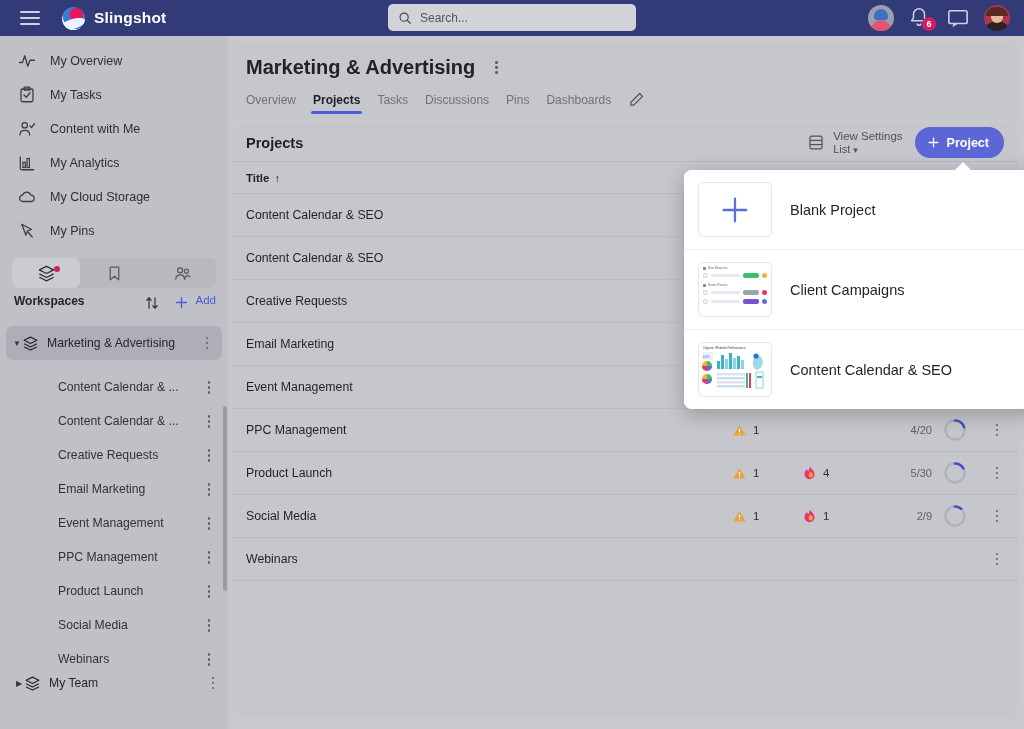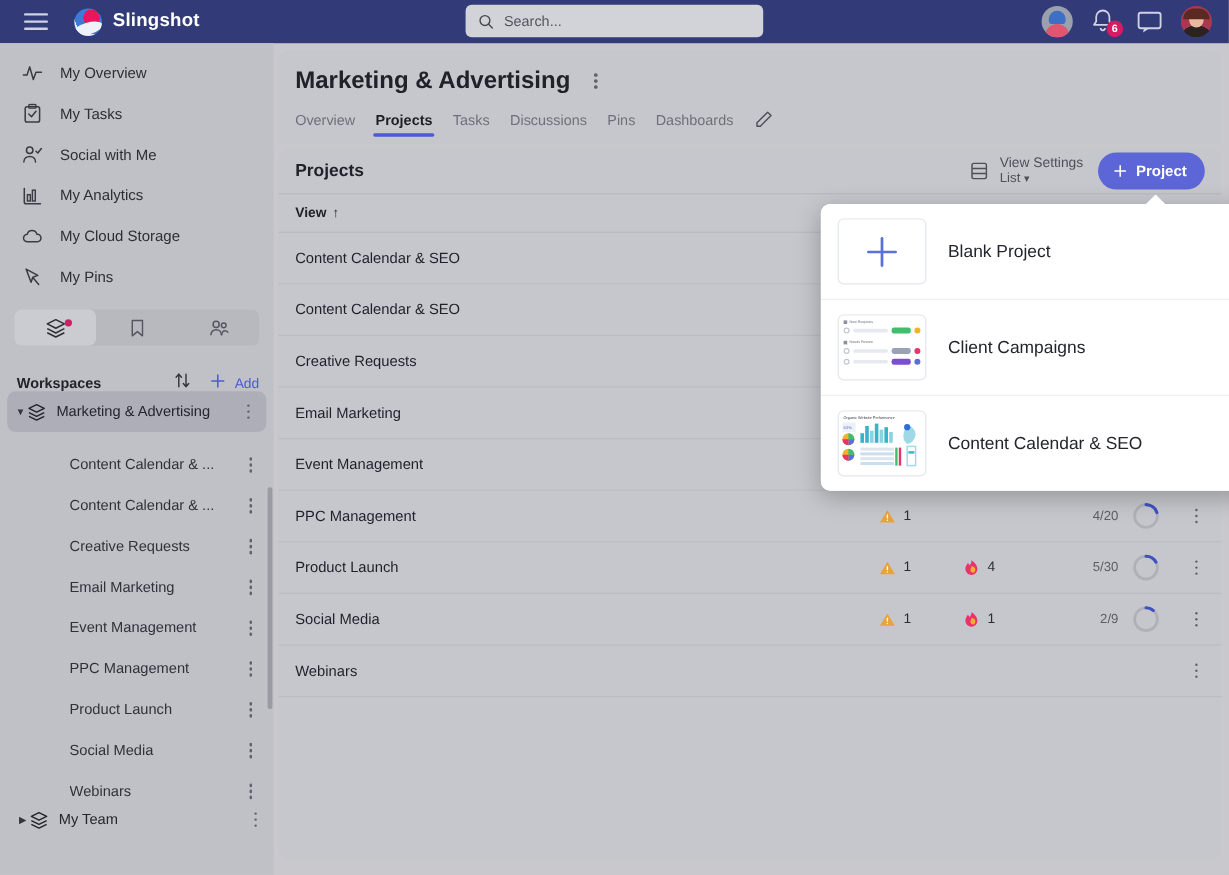--- a/index.html
+++ b/index.html
@@ -45,21 +45,21 @@
 
   
   .sidebar { position: absolute; left: 0; top: 36px; width: 228px; height: 693px; background: #c0c1c6; }
   .nav-item { height: 34px; display: flex; align-items: center; padding-left: 18px; gap: 14px; cursor: pointer; }
   .nav-item .lbl { font-size: 12.5px; color: #2d2f36; }
   .nav-icon { width: 18px; height: 18px; display: flex; align-items: center; justify-content: center; }
   .tabrow { margin: 10px 12px 0 12px; height: 30px; background: #b8b9bf; border-radius: 6px; display: flex; }
   .tabcell { flex: 1; display: flex; align-items: center; justify-content: center; cursor: pointer; border-radius: 6px; position: relative; }
   .tabcell.active { background: #cbccd1; }
   .pinkdot { position: absolute; width: 6px; height: 6px; border-radius: 50%; background: #cc1f66; left: 50%; margin-left: 8px; top: 8px; }
-  .ws-head { height: 32px; display: flex; align-items: flex-end; padding: 0 12px 0 14px; margin-top: 6px; }
+  .ws-head { height: 32px; display: flex; align-items: flex-start; padding: 0 12px 0 14px; margin-top: 6px; }
   .ws-title { font-size: 12px; font-weight: bold; color: #22242b; flex: 1; }
   .ws-add { font-size: 11.5px; color: #4a5ad8; margin-left: 6px; cursor: pointer; }
   .ws-row { height: 34px; display: flex; align-items: center; padding-left: 12px; padding-right: 8px; cursor: pointer; }
   .ws-row.sel { background: #adaeb8; border-radius: 7px; margin: 0 6px; padding-left: 6px; }
   .caret { width: 10px; font-size: 8px; color: #33353c; display: flex; align-items: center; justify-content: center; }
   .ws-name { font-size: 12.2px; color: #24262d; flex: 1; margin-left: 8px; white-space: nowrap; overflow: hidden; text-overflow: ellipsis; }
   .ws-child { height: 34px; display: flex; align-items: flex-end; padding-left: 58px; padding-right: 12px; cursor: pointer; }
   .ws-child .cname { font-size: 12.2px; color: #30323a; flex: 1; white-space: nowrap; overflow: hidden; text-overflow: ellipsis; }
   .kebab { width: 14px; display: flex; flex-direction: column; align-items: center; gap: 2.5px; cursor: pointer; }
   .kebab i { width: 2.6px; height: 2.6px; border-radius: 50%; background: #5e616b; display: block; }
@@ -179,21 +179,21 @@
   </div>
 
   <div class="nav-item">
     <span class="nav-icon">
       <svg width="18" height="18" viewBox="0 0 24 24">
           <circle cx="9" cy="7" r="3.6" fill="none" stroke="#3a3c44" stroke-width="1.7"></circle>
           <path d="M2.5 20c0-4 3-6.2 6.5-6.2s6.5 2.2 6.5 6.2" fill="none" stroke="#3a3c44" stroke-width="1.7" stroke-linecap="round"></path>
           <polyline points="16,8 18,10 22,5" fill="none" stroke="#3a3c44" stroke-width="1.7" stroke-linecap="round" stroke-linejoin="round"></polyline>
         </svg>
     </span>
-    <span class="lbl">Social with Me</span>
+    <span class="lbl">Content with Me</span>
   </div>
 
   <div class="nav-item">
     <span class="nav-icon">
       <svg width="18" height="18" viewBox="0 0 24 24">
           <path d="M3 4v15a2 2 0 0 0 2 2h16" fill="none" stroke="#3a3c44" stroke-width="1.7" stroke-linecap="round"></path>
           <rect x="6.5" y="11" width="3.2" height="7" fill="none" stroke="#3a3c44" stroke-width="1.6"></rect>
           <rect x="12" y="6" width="3.2" height="12" fill="none" stroke="#3a3c44" stroke-width="1.6"></rect>
         </svg>
     </span>
@@ -407,21 +407,21 @@
         <svg width="13" height="13" viewBox="0 0 24 24">
           <line x1="12" y1="4" x2="12" y2="20" stroke="#fff" stroke-width="2.4" stroke-linecap="round"></line>
           <line x1="4" y1="12" x2="20" y2="12" stroke="#fff" stroke-width="2.4" stroke-linecap="round"></line>
         </svg>
         <span>Project</span>
       </div>
     </div>
 
     <div class="thead">
       <div class="th-title">
-        <span>View</span>
+        <span>Title</span>
         <span style="font-size:11px">↑</span>
       </div>
       <div class="th-status">Status</div>
     </div>
 
     <div id="rows">
         <div class="row">
           <div class="row-title">Content Calendar &amp; SEO</div>
           <div class="cell-warn"></div>
           <div class="cell-fire"></div>

